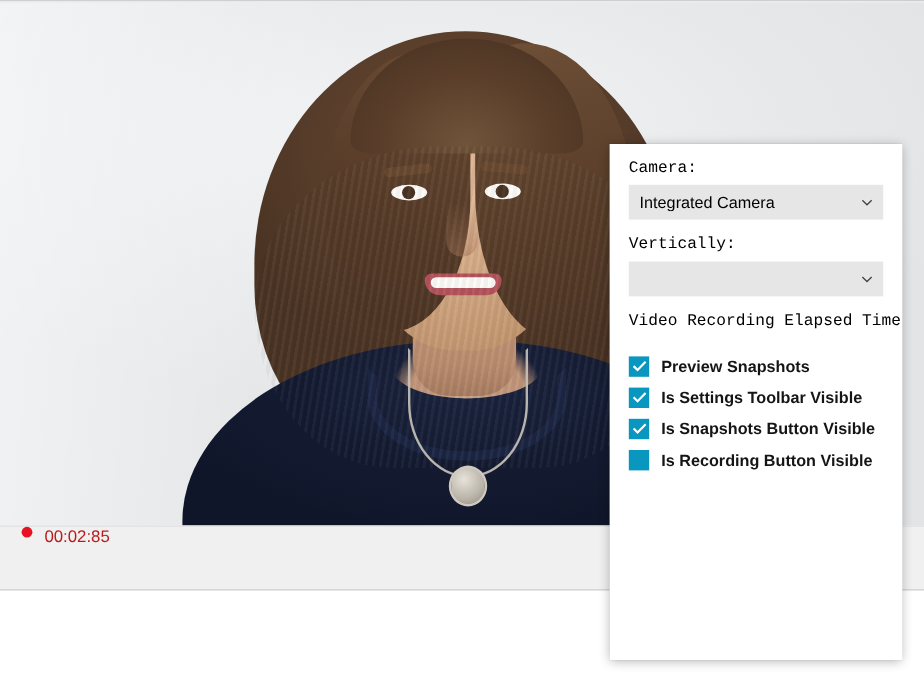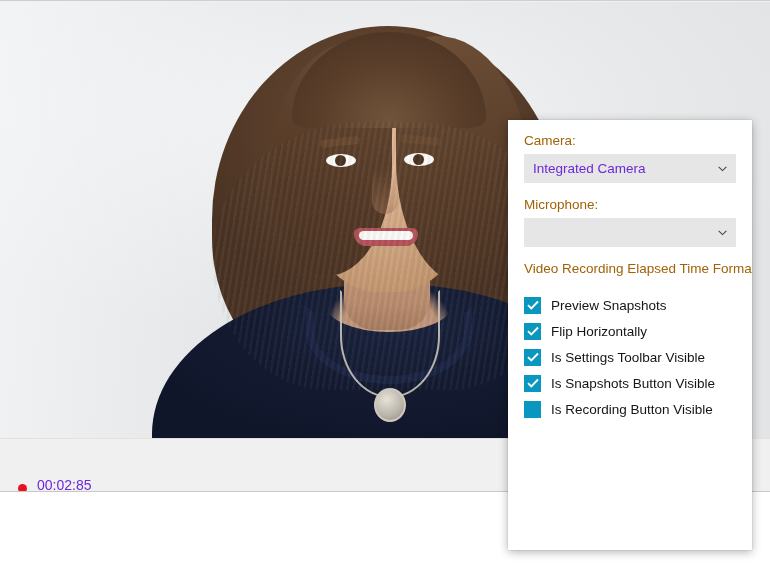--- a/index.html
+++ b/index.html
@@ -195,24 +195,24 @@
     left: 0; top: 437px;
     width: 770px; height: 54px;
     background: #f0f0f0;
     border-top: 1px solid #e2e2e2;
   }
   .rec-label {
     position: absolute;
     left: 18px; top: 0;
     height: 54px;
     display: flex;
-    align-items: flex-end;
+    align-items: flex-start;
     gap: 10px;
     font-size: 14px;
-    color: #6d28d9;
+    color: #b91c1c;
   }
   .rec-dot {
     width: 9px; height: 9px;
     background: #e81123;
     border-radius: 50%;
     display: inline-block;
   }
 
   
   .settings-panel {
@@ -220,51 +220,52 @@
     left: 508px; top: 120px;
     width: 244px; height: 430px;
     background: #ffffff;
     box-sizing: border-box;
     box-shadow: 0 2px 9px rgba(0,0,0,.30), 0 0 1px rgba(0,0,0,.25);
     padding: 12px 16px 0 16px;
     overflow: hidden;
   }
   .field-label {
     font-size: 13.5px;
-    color: #a16207;
+    color: #000000;
     margin: 0 0 4px 0;
     line-height: 18px;
     white-space: nowrap;
+    font-family: Liberation Mono, monospace;
   }
   .combo {
     position: relative;
     height: 29px;
     background: #e6e6e6;
     margin-bottom: 13px;
     display: flex;
     align-items: center;
     cursor: pointer;
   }
   .combo-value {
     font-size: 13.5px;
-    color: #6d28d9;
+    color: #000000;
     padding-left: 9px;
     padding-right: 30px;
     white-space: nowrap;
     overflow: hidden;
   }
   .chevron {
     position: absolute;
     right: 9px; top: 50%;
     margin-top: -3px;
     width: 9px; height: 6px;
   }
   .chevron svg { display: block; }
 
-  .check-list { margin-top: 14px; }
+  .check-list { margin-top: 14px; font-weight: bold; }
   .check-row {
     display: flex;
     align-items: center;
     gap: 10px;
     height: 26px;
     cursor: pointer;
   }
   .checkbox {
     width: 17px; height: 17px;
     background: #0a97bf;
@@ -330,21 +331,21 @@
         <span class="chevron">
           <svg width="9" height="6" viewBox="0 0 9 6">
               <path d="M.6.8 4.5 4.6 8.4.8" fill="none" stroke="#444" stroke-width="1.1"></path>
             </svg>
         </span>
       </div>
     </div>
 
 
     <div>
-      <div class="field-label">Microphone:</div>
+      <div class="field-label">Vertically:</div>
       <div class="combo">
         <span class="chevron">
           <svg width="9" height="6" viewBox="0 0 9 6">
               <path d="M.6.8 4.5 4.6 8.4.8" fill="none" stroke="#444" stroke-width="1.1"></path>
             </svg>
         </span>
       </div>
     </div>
 
     <div>
@@ -359,36 +360,28 @@
             </svg>
         </span>
         <span class="check-label">Preview Snapshots</span>
       </div>
       <div class="check-row">
         <span class="checkbox">
           <svg width="12" height="10" viewBox="0 0 12 10">
               <path d="M1 5.1 4.3 8.4 11 1.5" fill="none" stroke="#ffffff" stroke-width="1.8"></path>
             </svg>
         </span>
-        <span class="check-label">Flip Horizontally</span>
+        <span class="check-label">Is Settings Toolbar Visible</span>
       </div>
       <div class="check-row">
         <span class="checkbox">
           <svg width="12" height="10" viewBox="0 0 12 10">
               <path d="M1 5.1 4.3 8.4 11 1.5" fill="none" stroke="#ffffff" stroke-width="1.8"></path>
             </svg>
         </span>
-        <span class="check-label">Is Settings Toolbar Visible</span>
-      </div>
-      <div class="check-row">
-        <span class="checkbox">
-          <svg width="12" height="10" viewBox="0 0 12 10">
-              <path d="M1 5.1 4.3 8.4 11 1.5" fill="none" stroke="#ffffff" stroke-width="1.8"></path>
-            </svg>
-        </span>
         <span class="check-label">Is Snapshots Button Visible</span>
       </div>
       <div class="check-row">
         <span class="checkbox">
           
         </span>
         <span class="check-label">Is Recording Button Visible</span>
       </div>
 
     </div>

